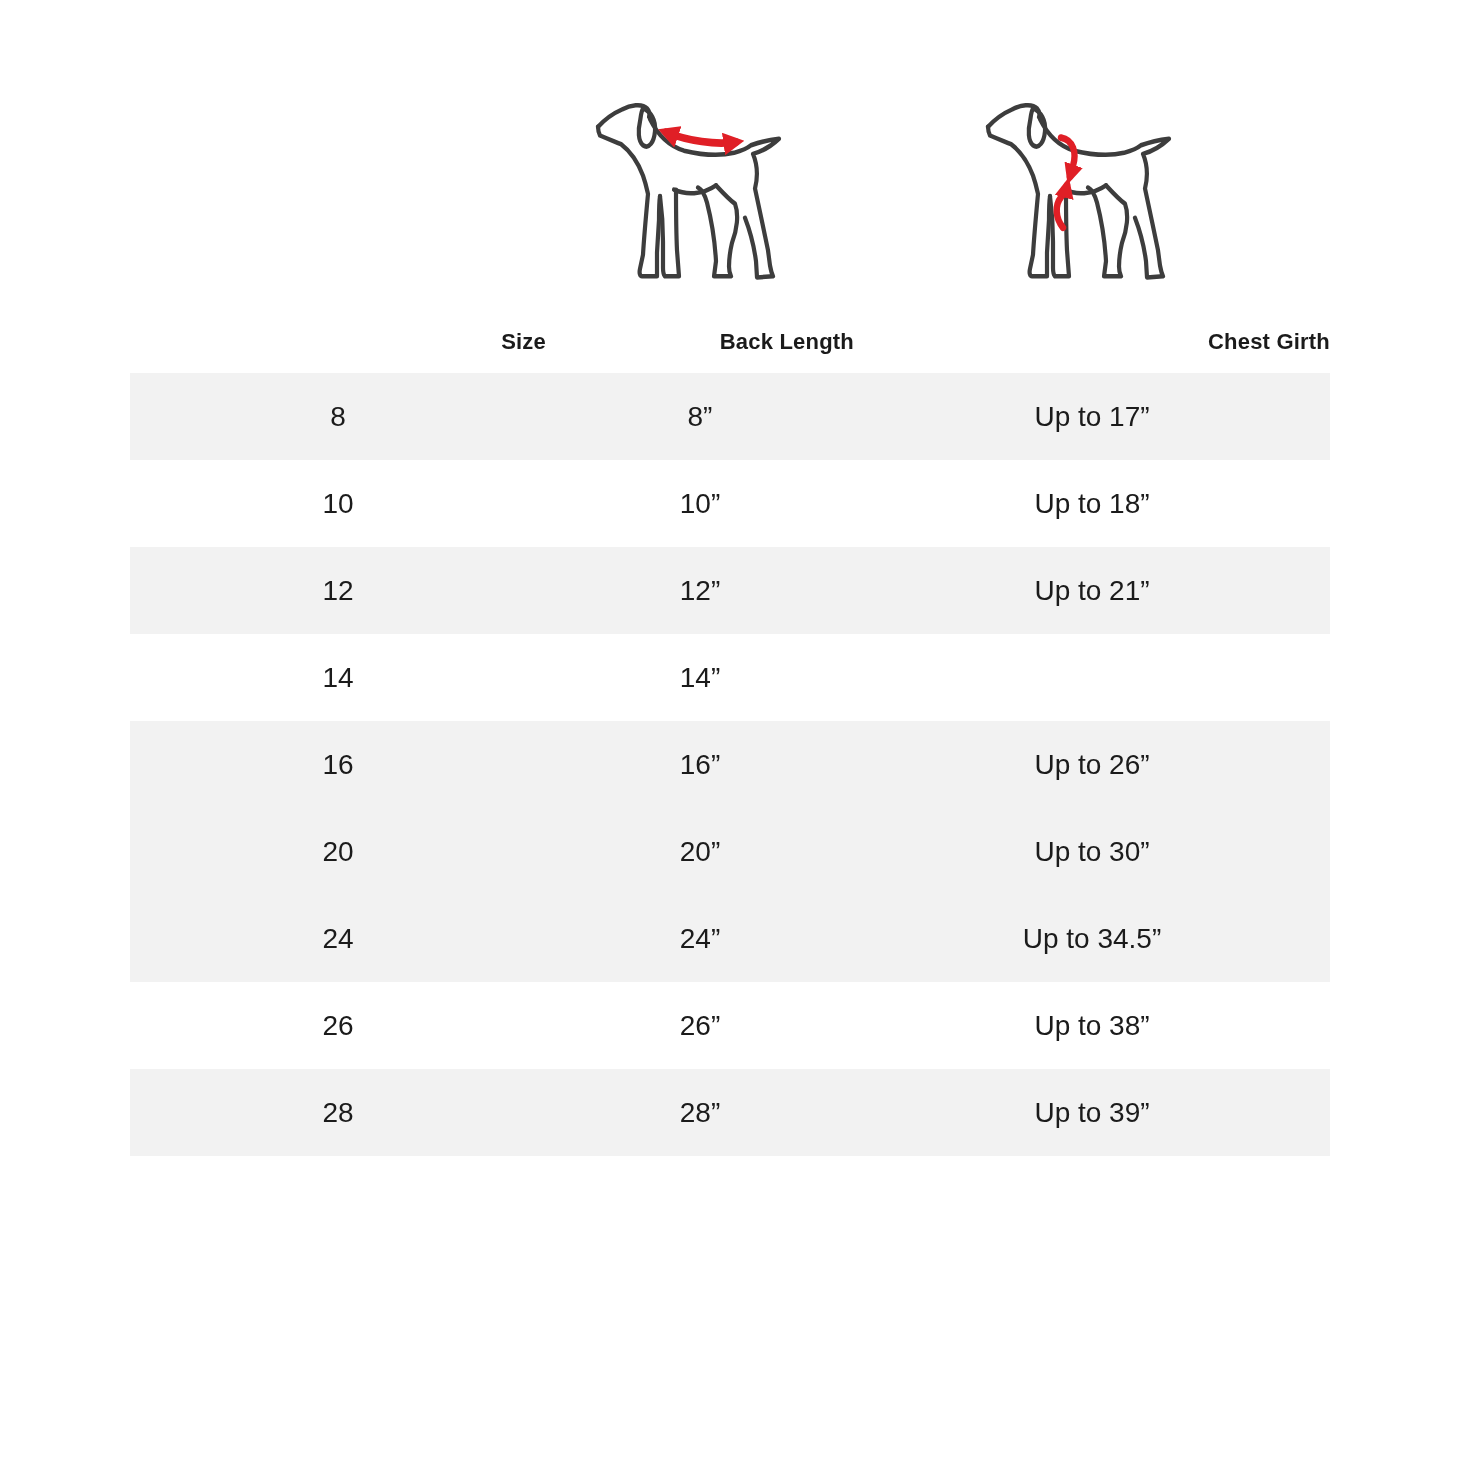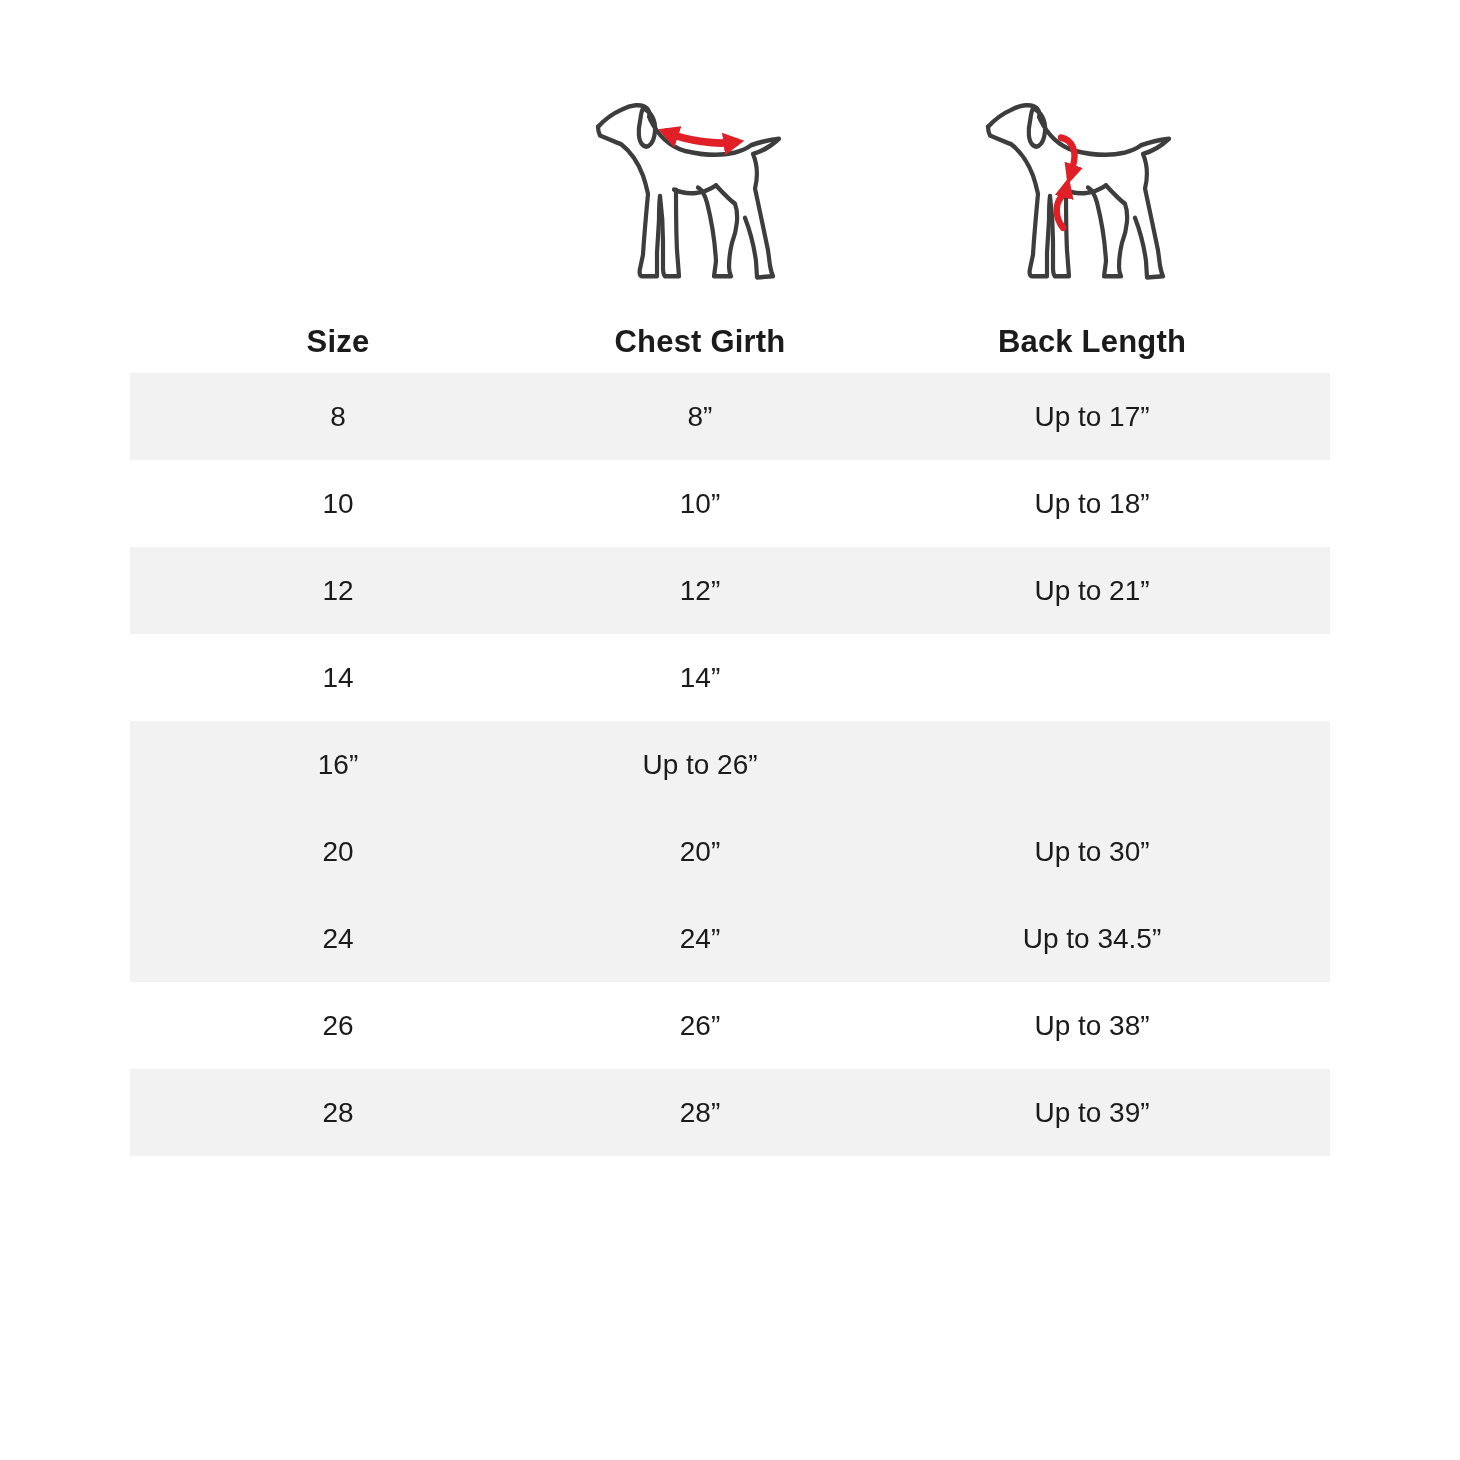--- a/index.html
+++ b/index.html
@@ -19,21 +19,21 @@
   .figures{position:relative;height:310px;}
   .figure{position:absolute;top:90px;width:205px;height:195px;}
   .figure.back-length{left:456px;}
   .figure.chest-girth{left:846px;}
   .dog-line{stroke:var(--dog-outline);stroke-width:4.2;fill:none;stroke-linecap:round;stroke-linejoin:round;}
   .arrow-line{stroke:var(--arrow-red);fill:none;stroke-linecap:round;}
   .arrow-line.length{stroke-width:7;}
   .arrow-line.girth{stroke-width:6.4;}
   .arrow-head{fill:var(--arrow-red);}
   .grid{display:grid;grid-template-columns:416px 308px 476px;align-items:center;text-align:center;}
-  .header-row{height:63px;font-weight:700;font-size:31px;letter-spacing:.2px;}
+  .header-row{height:63px;font-weight:700;font-size:22px;letter-spacing:.2px;text-align:right;}
   .row{height:87px;font-size:28px;}
   .row.stripe{background:var(--row-stripe);}
   .cell{line-height:1;}
 </style>
 </head>
 <body>
 
 <svg width="0" height="0" style="position:absolute" aria-hidden="true">
   <defs>
     <g id="dog-shape">
@@ -75,22 +75,22 @@
         <g>
           <path class="arrow-line girth" marker-end="url(#ah)" d="M85,44 C97,46 101,58 97,70 C96,74 95,77 94,80"></path>
           <path class="arrow-line girth" marker-end="url(#ah)" d="M87,127 C79,118 79,106 85,99 C88,95 90,92 91,88"></path>
         </g>
       </svg>
     </div>
   </div>
 
   <div class="grid header-row">
     <div class="cell">Size</div>
+    <div class="cell">Back Length</div>
     <div class="cell">Chest Girth</div>
-    <div class="cell">Back Length</div>
   </div>
 
   <div>
       <div class="grid row stripe">
         <div class="cell">8</div>
         <div class="cell">8”</div>
         <div class="cell">Up to 17”</div>
       </div>
       <div class="grid row">
         <div class="cell">10</div>
@@ -100,20 +100,21 @@
       <div class="grid row stripe">
         <div class="cell">12</div>
         <div class="cell">12”</div>
         <div class="cell">Up to 21”</div>
       </div>
       <div class="grid row">
         <div class="cell">14</div>
         <div class="cell">14”</div>
       </div>
       <div class="grid row stripe">
+        <div class="cell">16</div>
         <div class="cell">16”</div>
         <div class="cell">Up to 26”</div>
       </div>
       <div class="grid row stripe">
         <div class="cell">20</div>
         <div class="cell">20”</div>
         <div class="cell">Up to 30”</div>
       </div>
       <div class="grid row stripe">
         <div class="cell">24</div>

